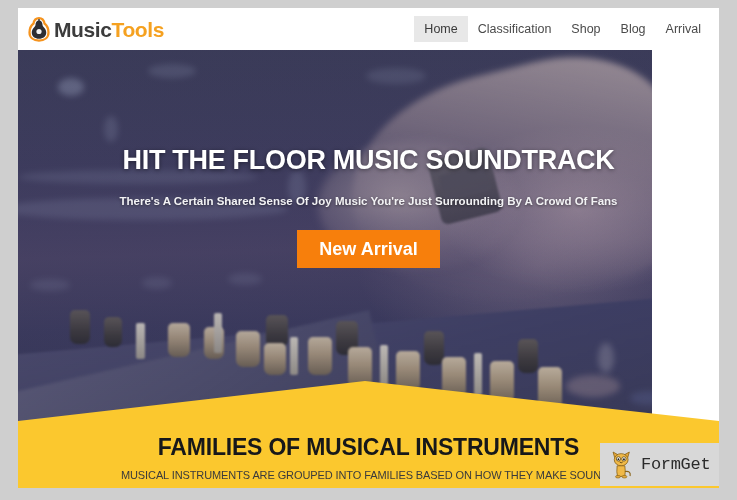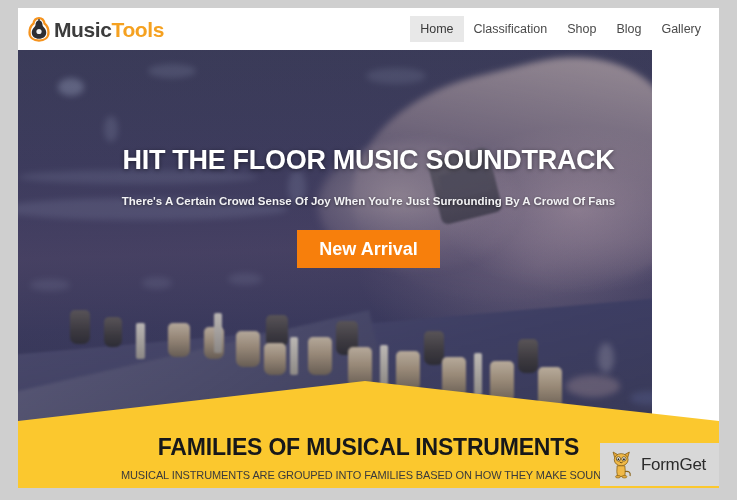--- a/index.html
+++ b/index.html
@@ -185,21 +185,21 @@
     text-align:center;
     font-size:11px; color:#3a3a3c; letter-spacing:-0.1px; line-height:1;
   }
 
   
   #watermark {
     position:absolute; right:0; top:435px;
     width:119px; height:43px;
     background:#d8d8d8;
     display:flex; align-items:center;
-    padding-left:9px; box-sizing:border-box;
+    padding-left:9px; box-sizing:border-box;font-family:Liberation Mono, monospace;
   }
   .wm-cat { width:26px; height:30px; flex:0 0 auto; }
   .wm-text {
     font-size:17px; color:#2b2b2b; margin-left:6px;
     letter-spacing:-0.3px; line-height:1;
   }
 </style>
 </head>
 <body>
 
@@ -226,21 +226,21 @@
         <span class="logo-text">
           <span class="logo-music">Music</span><span class="logo-tools">Tools</span>
         </span>
       </div>
 
       <div id="nav">
         <div class="nav-item active">Home</div>
         <div class="nav-item">Classification</div>
         <div class="nav-item">Shop</div>
         <div class="nav-item">Blog</div>
-        <div class="nav-item">Gallery</div>
+        <div class="nav-item">Arrival</div>
       </div>
     </div>
 
     <div id="hero">
 
       <div class="blurdot" style="left:40px;  top:28px;  width:26px; height:18px;"></div>
       <div class="blurdot" style="left:130px; top:14px;  width:48px; height:14px; opacity:.5;"></div>
       <div class="blurdot" style="left:348px; top:18px;  width:60px; height:16px; opacity:.45;"></div>
       <div class="blurdot" style="left:86px;  top:66px;  width:14px; height:26px; opacity:.55;"></div>
       <div class="blurdot" style="left:0px;   top:120px; width:240px; height:14px; opacity:.45;"></div>
@@ -283,21 +283,21 @@
         <div class="blurdot" style="left:580px; top:78px;  width:16px; height:30px; background:rgba(200,195,205,.3);"></div>
         <div class="blurdot" style="left:12px;  top:14px;  width:40px; height:12px; opacity:.4;"></div>
         <div class="blurdot" style="left:124px; top:12px;  width:30px; height:12px; opacity:.4;"></div>
         <div class="blurdot" style="left:210px; top:8px;   width:34px; height:12px; opacity:.4;"></div>
       </div>
 
       <div class="hero-tint"></div>
 
       <div id="hero-content">
         <div id="hero-title">HIT THE FLOOR MUSIC SOUNDTRACK</div>
-        <div id="hero-sub">There's A Certain Crowd Sense Of Joy When You're Just Surrounding By A Crowd Of Fans</div>
+        <div id="hero-sub">There's A Certain Shared Sense Of Joy Music You're Just Surrounding By A Crowd Of Fans</div>
         <button id="hero-cta">New Arrival</button>
       </div>
     </div>
 
     <div id="yellow"></div>
     <div id="yellow-content" style="position:absolute;left:0;top:331px;width:654px;height:149px;">
       <div id="yellow-title">FAMILIES OF MUSICAL INSTRUMENTS</div>
       <div id="yellow-sub">MUSICAL INSTRUMENTS ARE GROUPED INTO FAMILIES BASED ON HOW THEY MAKE SOUNDS</div>
     </div>
 

